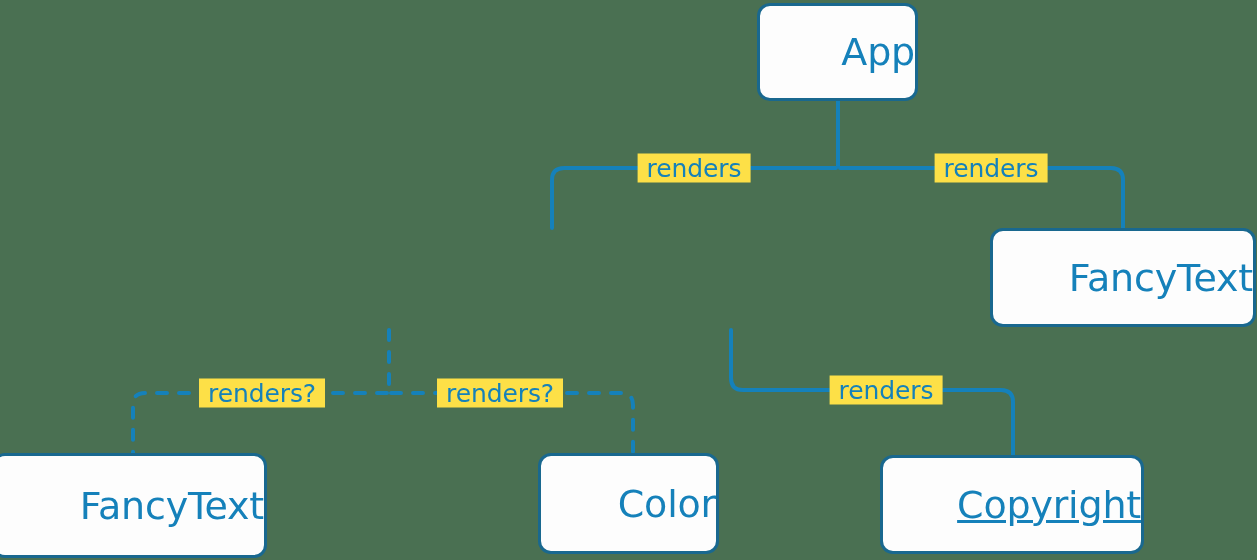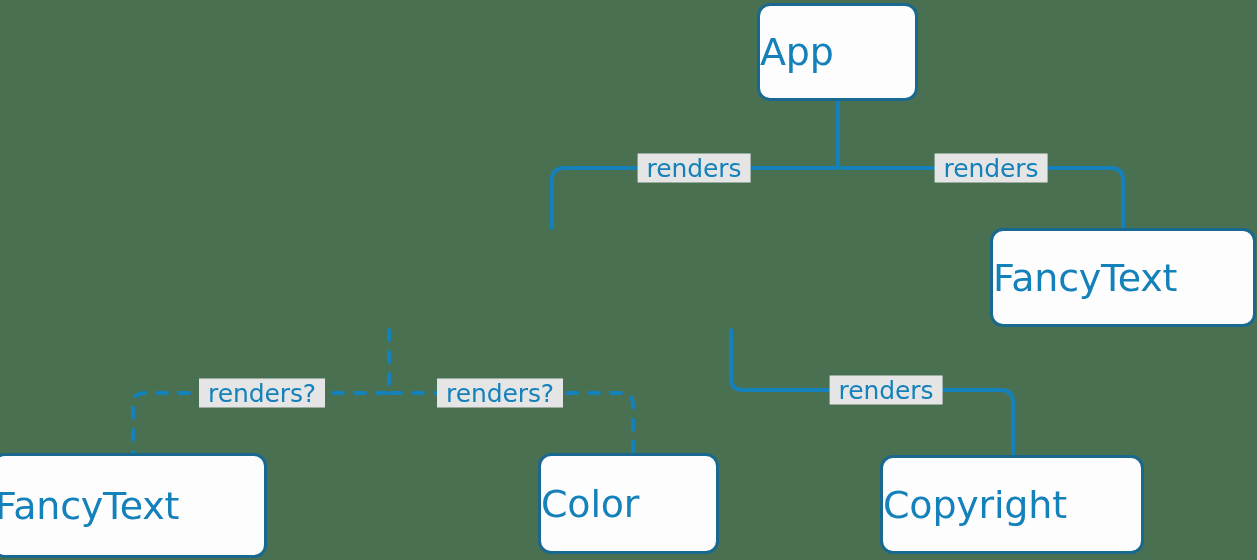--- a/index.html
+++ b/index.html
@@ -26,51 +26,51 @@
     height: 560px;
   }
   .node {
     position: absolute;
     box-sizing: border-box;
     background: #fdfdfd;
     border: 3px solid #19688f;
     border-radius: 13px;
     display: flex;
     align-items: center;
-    justify-content: flex-start;
+    justify-content: flex-end;
     color: #1581ba;
     line-height: 1;
     z-index: 2;
   }
   .node-label {
     font-size: 38px;
     font-weight: 400;
     letter-spacing: -0.2px;
     color: #1581ba;
     white-space: nowrap;
   }
   .edge-label {
     position: absolute;
     color: #1581ba;
     font-size: 25px;
     font-weight: 500;
     white-space: nowrap;
-    background: #e5e5e5;
+    background: #fde047;
     padding: 0 9px;
     z-index: 3;
     transform: translate(-50%, -50%);
     letter-spacing: -0.1px;
   }
   
   #node-app          { left: 757px;  top: 3px;   width: 161px; height: 98px; }
   #node-inspiration  { left: 333px;  top: 228px; width: 462px; height: 102px; }
   #node-fancytext-r  { left: 990px;  top: 228px; width: 266px; height: 99px; }
   #node-fancytext-b  { left: -8px;   top: 453px; width: 275px; height: 105px; }
   #node-color        { left: 538px;  top: 453px; width: 181px; height: 101px; }
-  #node-copyright    { left: 880px;  top: 455px; width: 264px; height: 99px; }
+  #node-copyright    { left: 880px;  top: 455px; width: 264px; height: 99px; text-decoration: underline; }
 </style>
 </head>
 <body>
 
 <div id="diagram-root">
 
   <svg id="edges" viewBox="0 0 1257 560" xmlns="http://www.w3.org/2000/svg">
     <g fill="none" stroke="#1581ba" stroke-width="4" stroke-linecap="round">
 
       <path d="M 838 101 L 838 166"></path>

